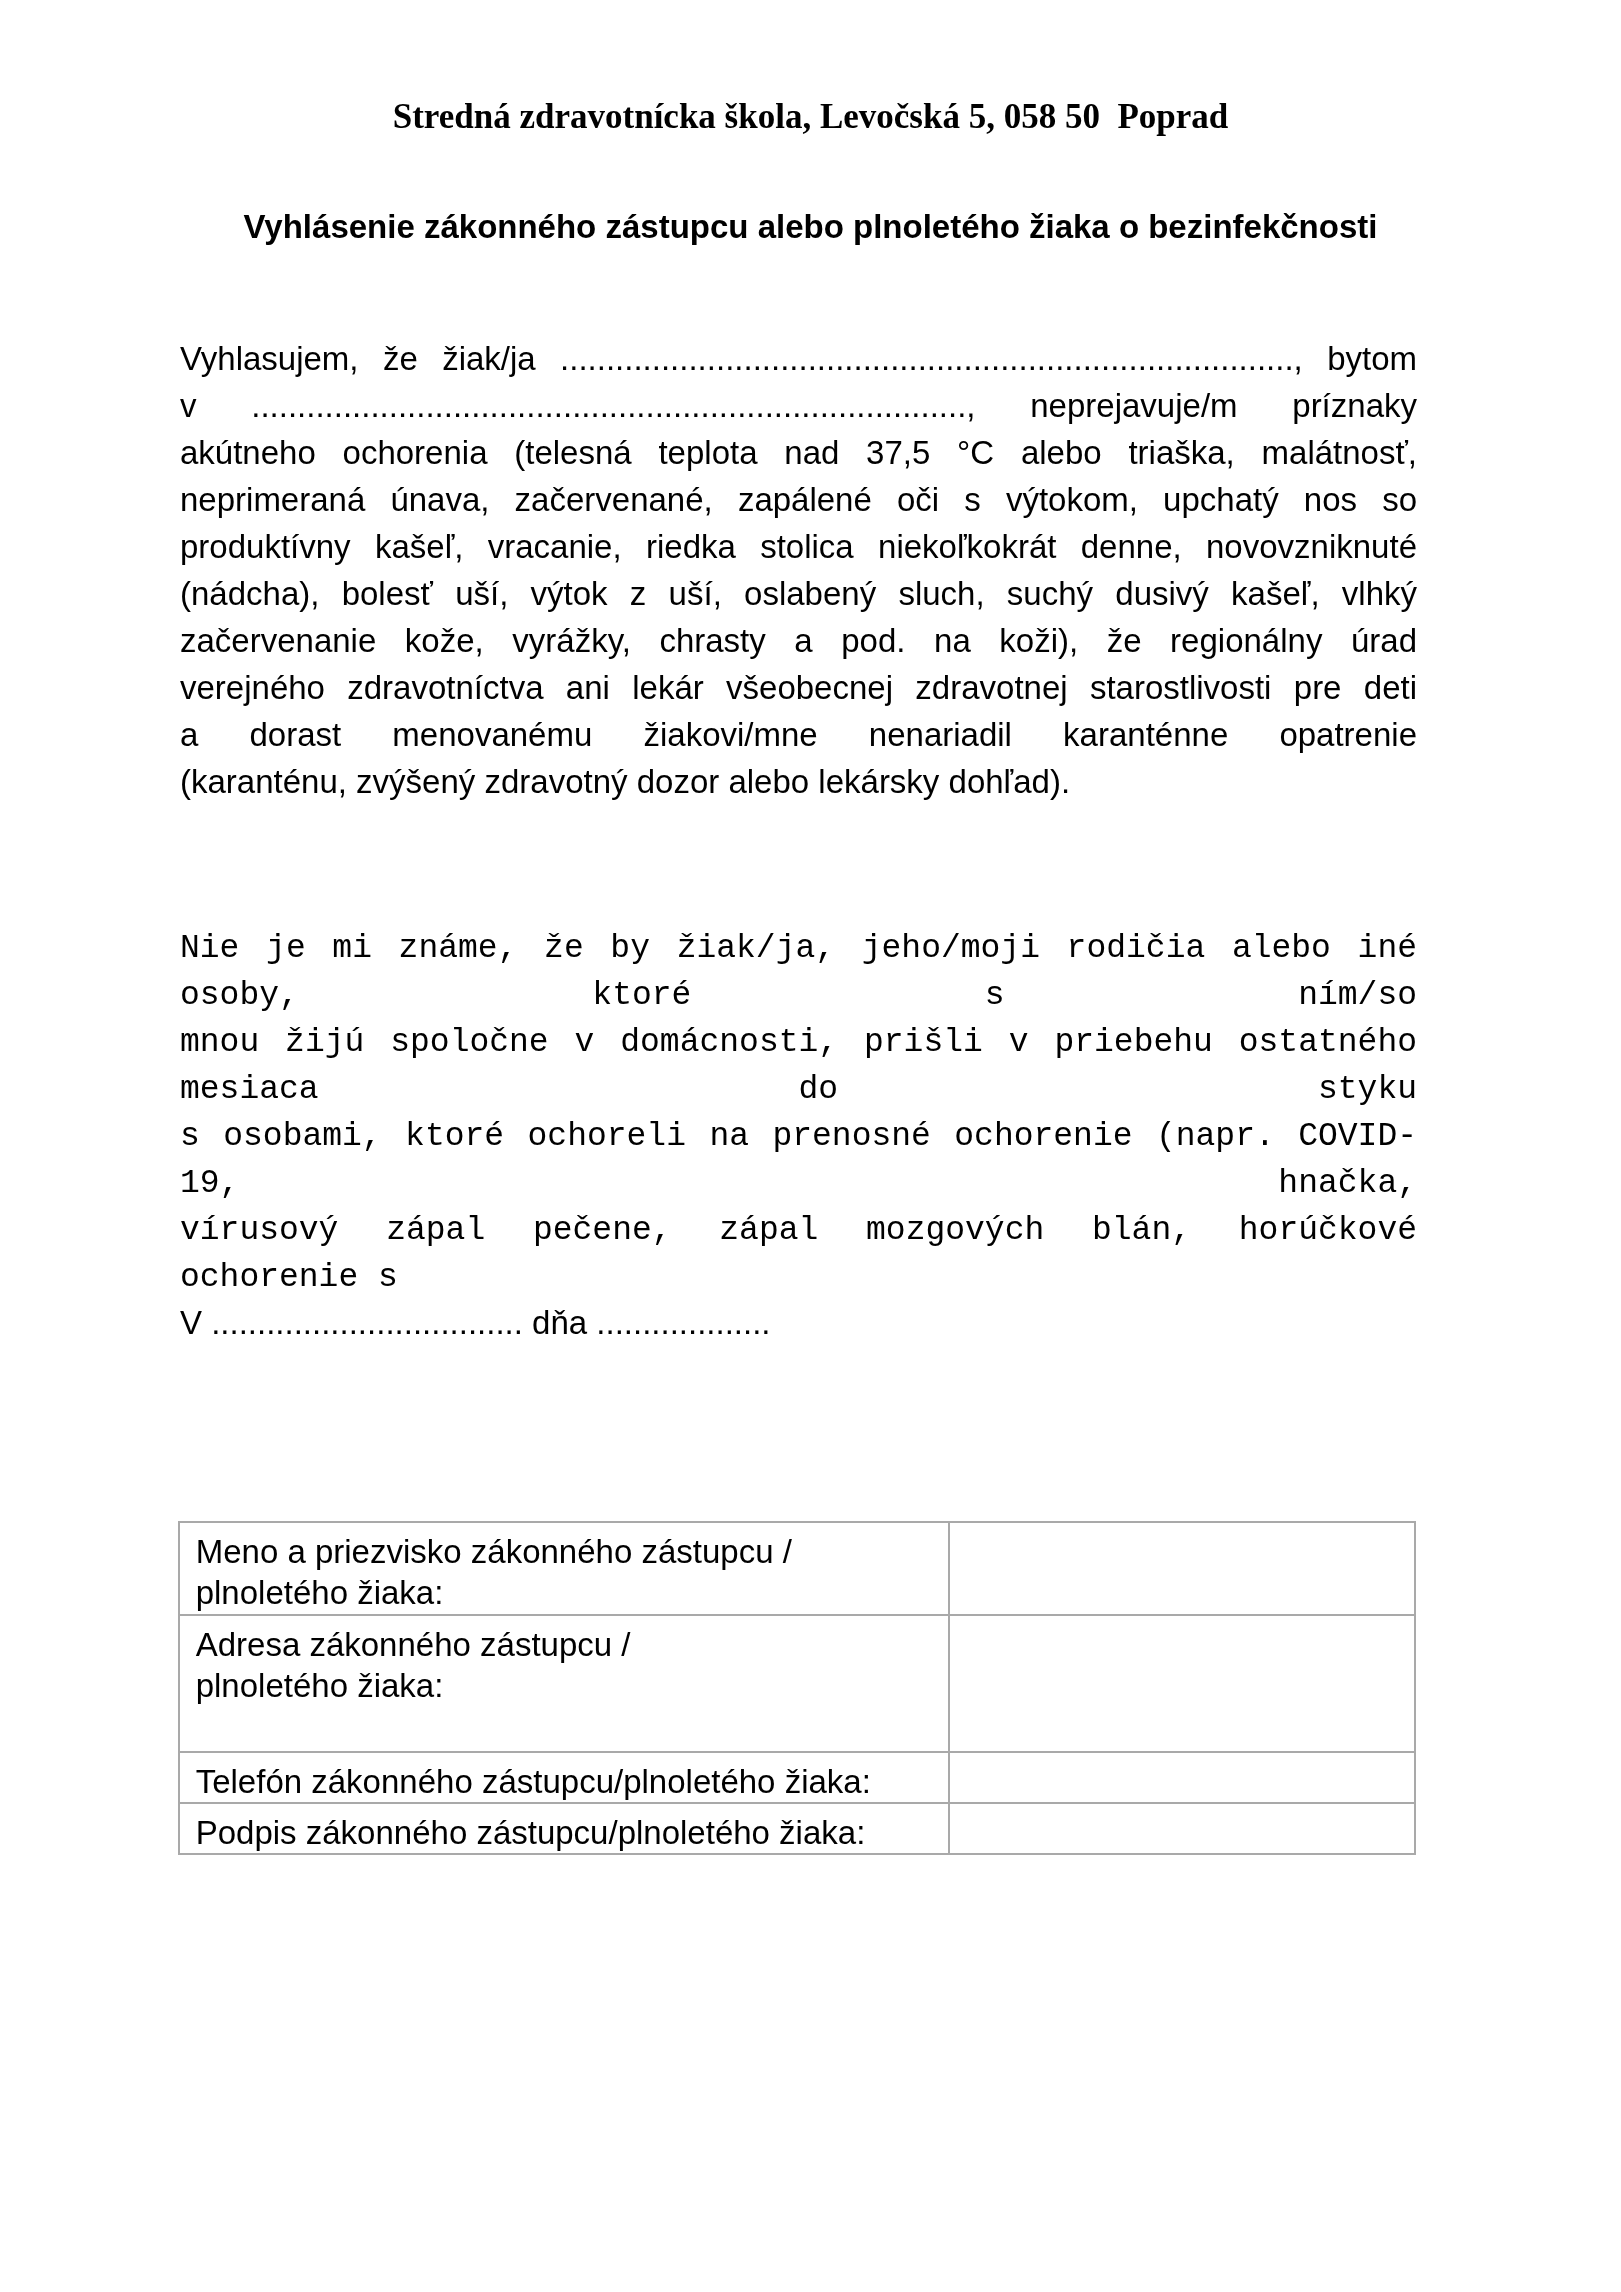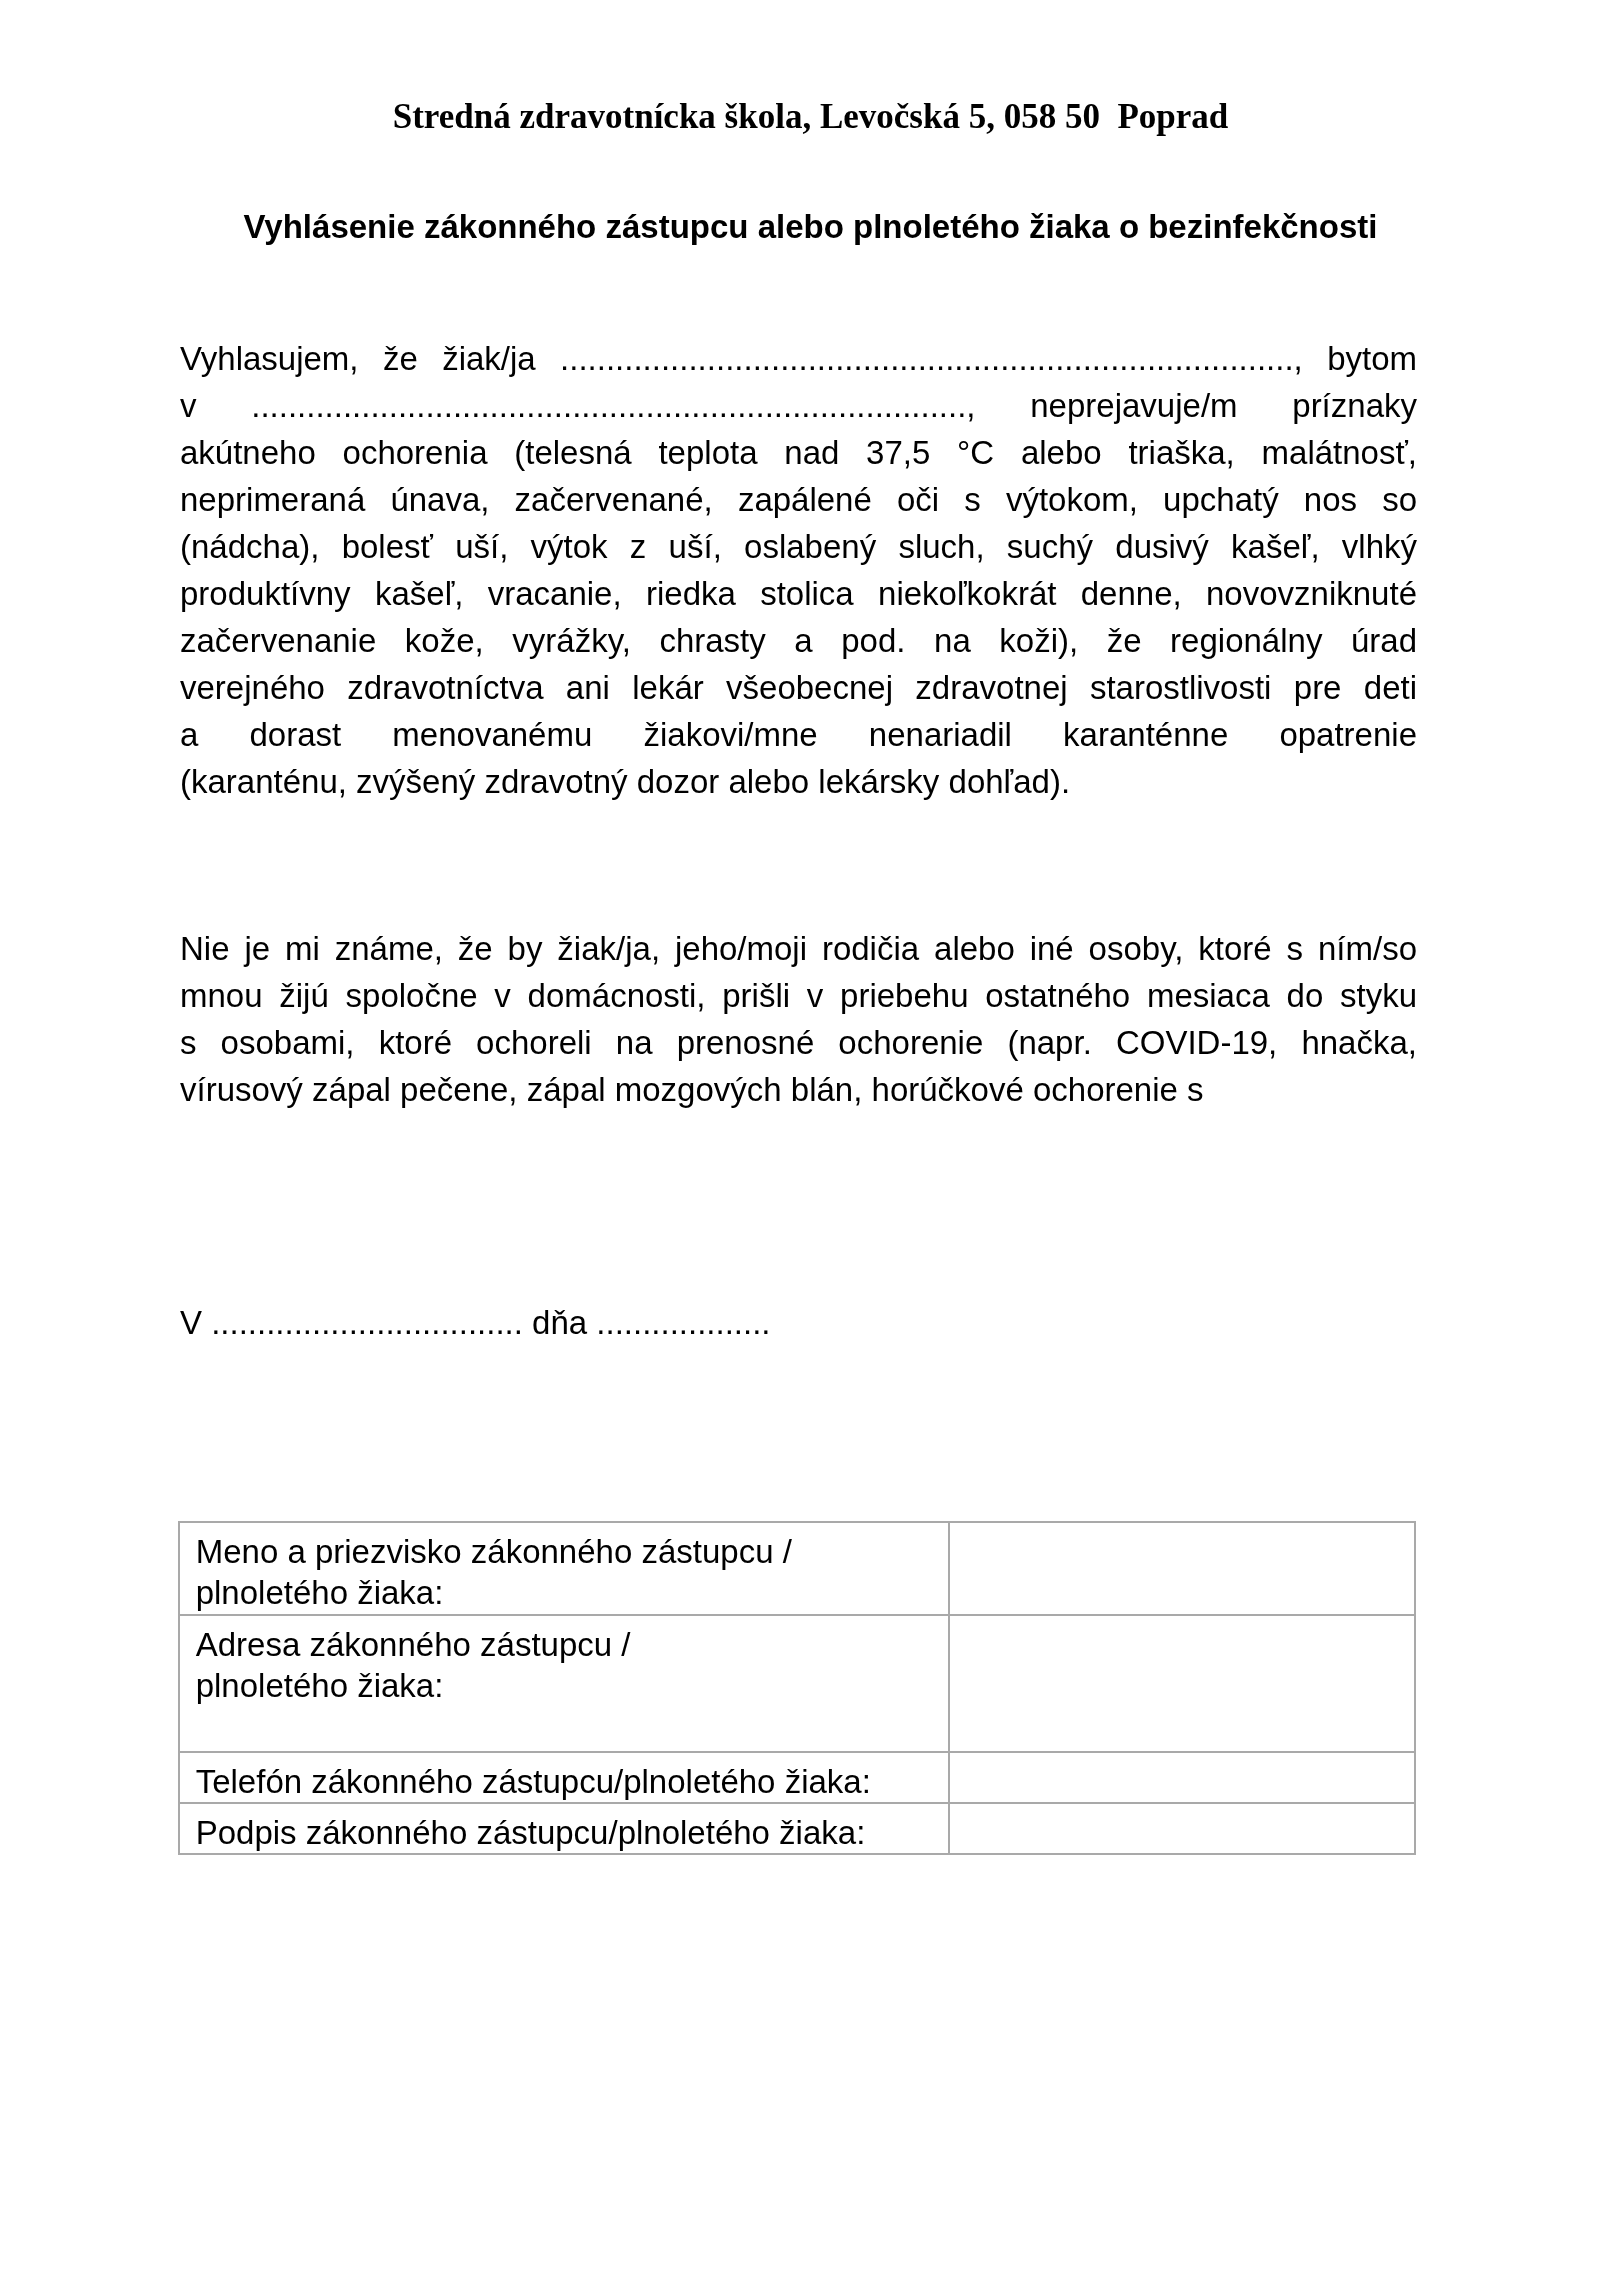--- a/index.html
+++ b/index.html
@@ -30,21 +30,21 @@
     font-size:33px;line-height:47px;
   }
   .para .ln{
     text-align:justify;
     text-align-last:justify;
   }
   .para .ln:last-child{
     text-align-last:left;
   }
   #para1{top:335px;}
-  #para2{top:925px;}
+  #para2{top:925px;font-family:Liberation Mono, monospace;}
   .place-date{
     top:1299px;left:180px;width:1237px;
     font-size:33px;line-height:47px;
     white-space:nowrap;
   }
   table.contact-table{
     position:absolute;
     top:1521px;left:178px;
     width:1236px;
     border-collapse:collapse;
@@ -70,22 +70,22 @@
 
   <div class="abs doc-header">Stredná zdravotnícka škola, Levočská 5, 058 50&nbsp; Poprad</div>
 
   <div class="abs doc-title">Vyhlásenie zákonného zástupcu alebo plnoletého žiaka o bezinfekčnosti</div>
 
   <div id="para1" class="abs para">
       <div class="ln">Vyhlasujem, že žiak/ja ................................................................................, bytom</div>
       <div class="ln">v .............................................................................., neprejavuje/m príznaky</div>
       <div class="ln">akútneho ochorenia (telesná teplota nad 37,5 °C alebo triaška, malátnosť,</div>
       <div class="ln">neprimeraná únava, začervenané, zapálené oči s výtokom, upchatý nos so</div>
+      <div class="ln">produktívny kašeľ, vracanie, riedka stolica niekoľkokrát denne, novovzniknuté</div>
       <div class="ln">(nádcha), bolesť uší, výtok z uší, oslabený sluch, suchý dusivý kašeľ, vlhký</div>
-      <div class="ln">produktívny kašeľ, vracanie, riedka stolica niekoľkokrát denne, novovzniknuté</div>
       <div class="ln">začervenanie kože, vyrážky, chrasty a pod. na koži), že regionálny úrad</div>
       <div class="ln">verejného zdravotníctva ani lekár všeobecnej zdravotnej starostlivosti pre deti</div>
       <div class="ln">a dorast menovanému žiakovi/mne nenariadil karanténne opatrenie</div>
       <div class="ln">(karanténu, zvýšený zdravotný dozor alebo lekársky dohľad).</div>
     </div>
 
   <div id="para2" class="abs para">
       <div class="ln">Nie je mi známe, že by žiak/ja, jeho/moji rodičia alebo iné osoby, ktoré s ním/so</div>
       <div class="ln">mnou žijú spoločne v domácnosti, prišli v priebehu ostatného mesiaca do styku</div>
       <div class="ln">s osobami, ktoré ochoreli na prenosné ochorenie (napr. COVID-19, hnačka,</div>

